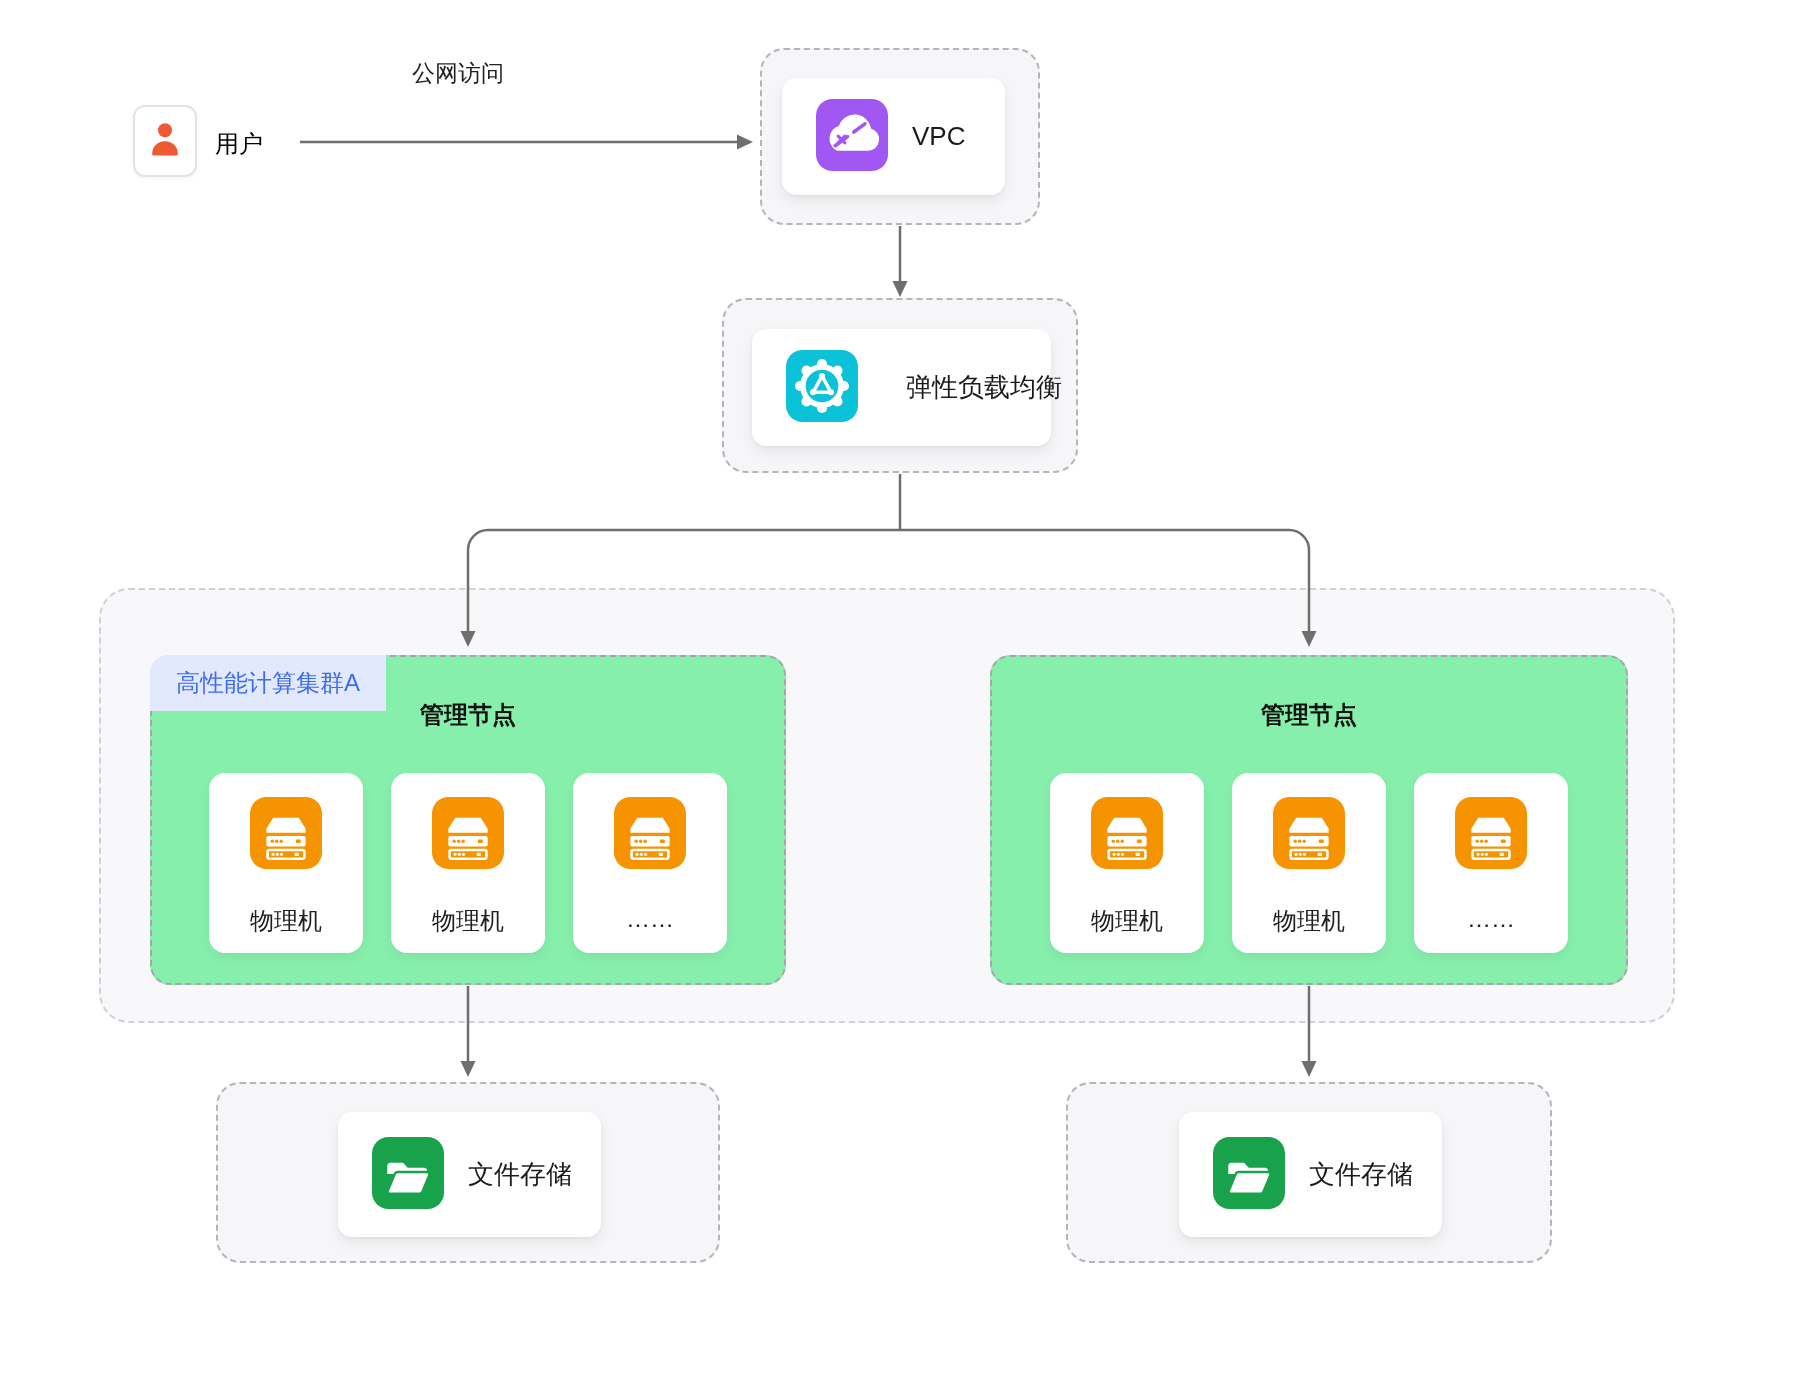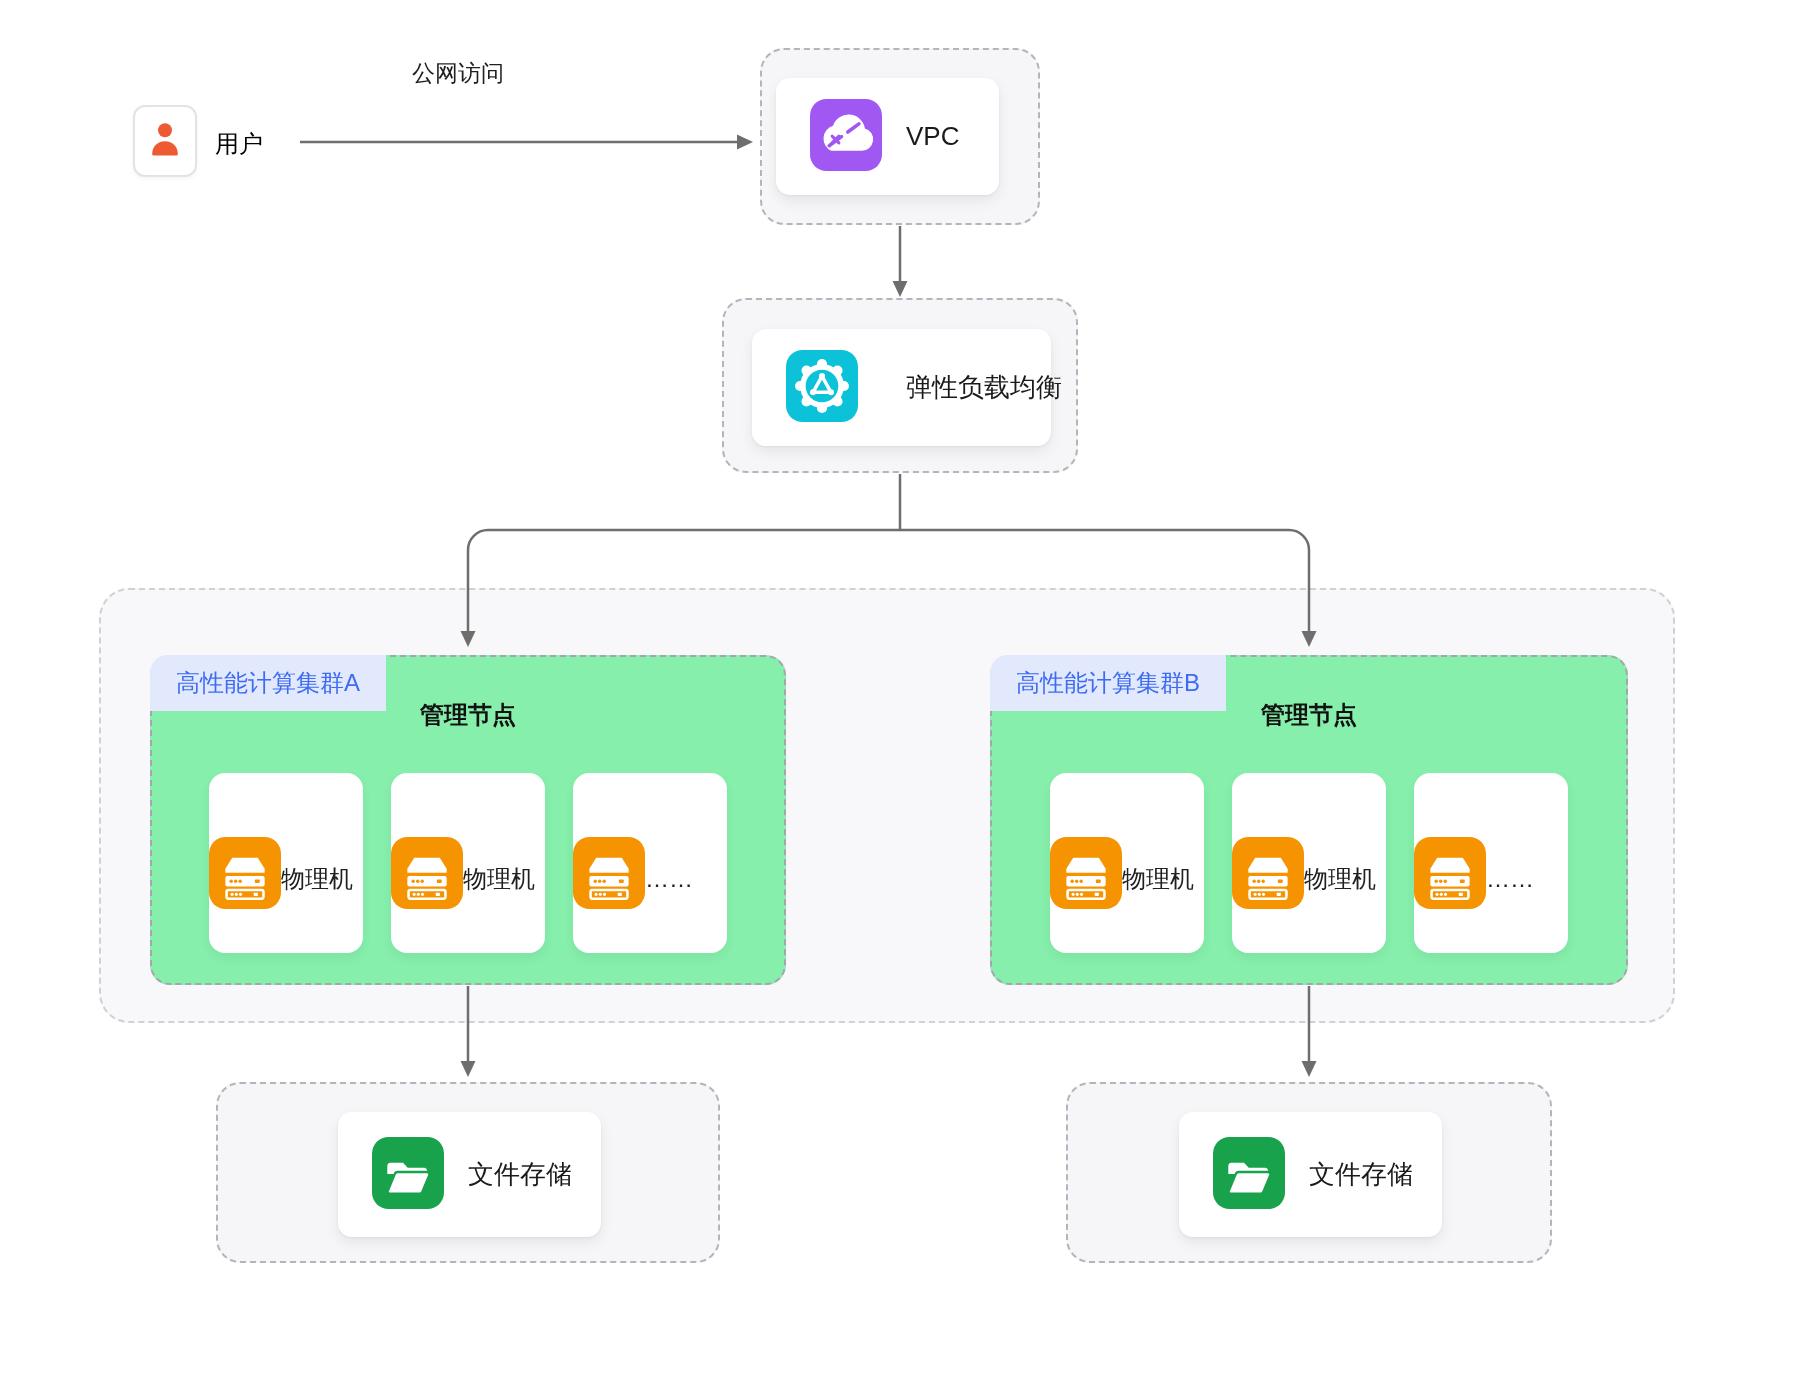--- a/index.html
+++ b/index.html
@@ -8,21 +8,21 @@
 
   
   .dashed-node{position:absolute;border:2px dashed #b4b4ba;border-radius:24px;background:#f6f6f8;box-sizing:border-box;}
   .outer-wrapper{position:absolute;border:2px dashed #d0d0d5;border-radius:30px;background:#f8f8fa;box-sizing:border-box;}
   .cluster{position:absolute;border:2px dashed #a5a5ab;border-radius:20px;background:#86efac;box-sizing:border-box;}
   .white-node{position:absolute;background:#ffffff;border-radius:14px;display:flex;align-items:center;padding-left:34px;box-sizing:border-box;
               box-shadow:0 6px 14px rgba(0,0,0,.07),0 1px 3px rgba(0,0,0,.05);}
   .white-node .nlabel{margin-left:24px;font-size:26px;color:#1a1a1a;white-space:nowrap;}
 
   .card{width:154px;height:180px;background:#fff;border-radius:16px;box-shadow:0 5px 12px rgba(0,0,0,.06);
-        display:flex;align-items:center;box-sizing:border-box;}
+        display:flex;flex-direction:column;align-items:center;box-sizing:border-box;}
   .card .cicon{margin-top:24px;}
   .card .clabel{margin-top:32px;font-size:24px;color:#202020;}
 
   .cluster-tag{position:absolute;top:-2px;left:-2px;background:#e3e9fd;color:#3d6bf3;font-size:24px;line-height:32px;
                padding:12px 26px;border-radius:18px 0 0 0;white-space:nowrap;}
   .cluster-title{position:absolute;left:0;right:0;top:42px;text-align:center;font-size:24px;font-weight:700;color:#111;}
   .cards-row{position:absolute;left:0;right:0;top:116px;display:flex;justify-content:center;gap:28px;}
 
   .user-box{position:absolute;left:133px;top:105px;width:64px;height:72px;background:#fff;border:2px solid #e3e3e6;
             border-radius:12px;display:flex;align-items:center;justify-content:center;box-sizing:border-box;
@@ -47,21 +47,21 @@
           <circle cx="24" cy="14.5" r="7.6" fill="#ee5b33"></circle>
           <path fill="#ee5b33" d="M24 26.5c-8.6 0-14 6-14 14.2 0 .7.6 1.3 1.3 1.3h25.4c.7 0 1.3-.6 1.3-1.3 0-8.2-5.4-14.2-14-14.2z"></path>
         </svg>
       </span>
     </div>
     <div class="plain-label" style="left:215px;top:128px;">用户</div>
 
     <div class="edge-label" style="left:398px;top:58px;width:120px;">公网访问</div>
 
     <div class="dashed-node" style="left:760px;top:48px;width:280px;height:177px;">
-      <div class="white-node" style="left:14px;top:28px;width:223px;height:117px;">
+      <div class="white-node" style="left:20px;top:28px;width:223px;height:117px;">
         <span class="icon">
           <svg width="72" height="72" viewBox="0 0 48 48">
             <rect width="48" height="48" rx="11" fill="#a158f3"></rect>
             <path fill="#fff" d="M14.2 34.5h20.4a7.6 7.6 0 0 0 2-14.9 11 11 0 0 0-21.3-1.7 8.9 8.9 0 0 0-1.1 16.6z"></path>
             <path d="M12.8 31.2 21 25.1 M25.2 22 32.6 16.6" stroke="#a158f3" stroke-width="2.4" stroke-linecap="round" fill="none"></path>
             <g transform="rotate(45 17 27)">
               <path d="M17 23.8v6.4 M13.8 27h6.4" stroke="#a158f3" stroke-width="2" stroke-linecap="round"></path>
             </g>
           </svg>
         </span>
@@ -168,21 +168,20 @@
                 <rect x="29.8" y="37.1" width="2.8" height="2.2" rx="0.4"></rect>
               </g>
             </svg>
           </span>
           <span class="clabel">……</span>
         </div>
       </div>
     </div>
 
     <div class="cluster" style="left:990px;top:655px;width:638px;height:330px;">
-      <div class="cluster-tag">高性能计算集群B</div>
       <div class="cluster-title">管理节点</div>
       <div class="cards-row">
         <div class="card">
           <span class="cicon icon">
             <svg width="72" height="72" viewBox="0 0 48 48">
               <rect width="48" height="48" rx="11" fill="#f59300"></rect>
               <path fill="#fff" d="M15.5 13.8h17l4.6 7.4v2.6H10.9v-2.6z"></path>
               <rect x="10.9" y="26" width="26.2" height="7" rx="1.4" fill="#fff"></rect>
               <g fill="#f59300">
                 <circle cx="14.8" cy="29.5" r="1.15"></circle>

